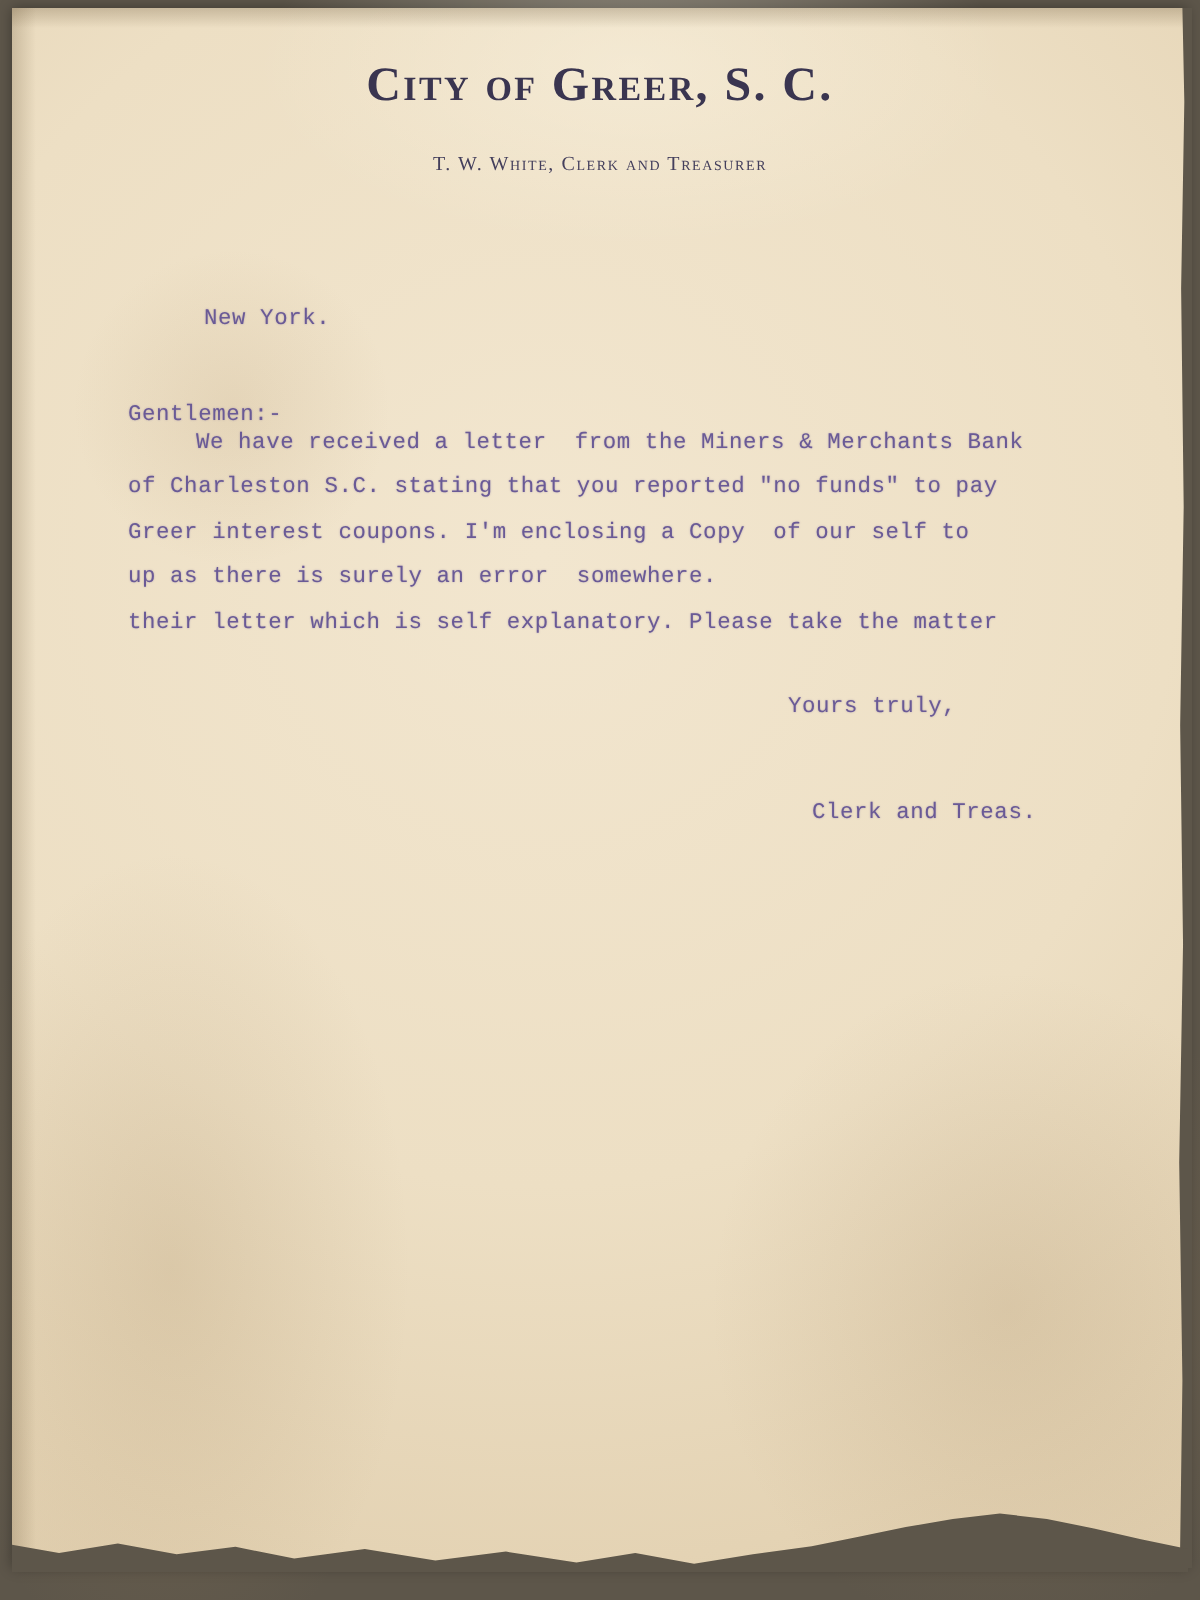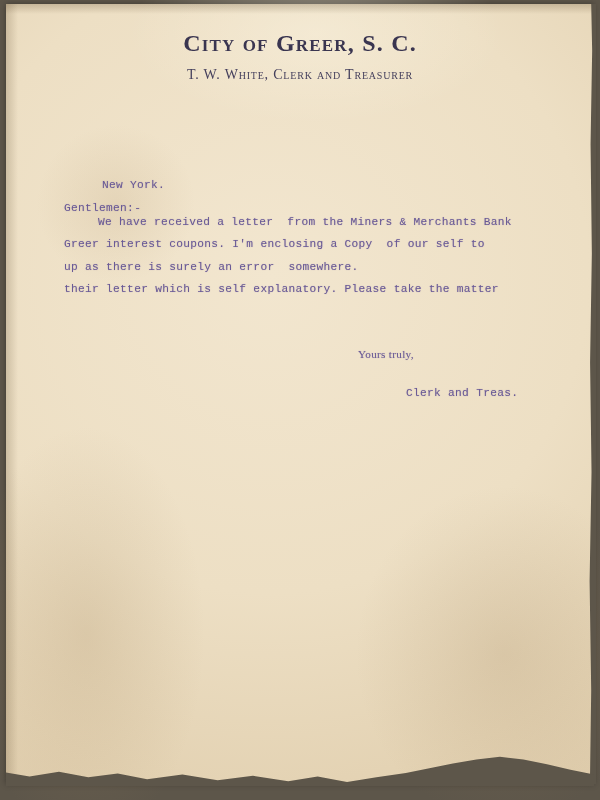--- a/index.html
+++ b/index.html
@@ -102,24 +102,24 @@
   }
   .letterhead .city {
     font-family: "Liberation Serif", serif;
     font-variant: small-caps;
     font-size: 24px;
     letter-spacing: 1.2px;
     color: #3a3550;
     font-weight: 600;
   }
   .letterhead .clerk {
-    margin-top: 10px;
+    margin-top: 20px;
     font-family: "Liberation Serif", serif;
     font-variant: small-caps;
-    font-size: 14px;
+    font-size: 10px;
     letter-spacing: 0.8px;
     color: #443f5c;
   }
 
   .typed {
     font-family: "Liberation Mono", monospace;
     color: #6a5a96;
     font-size: 11.2px;
     letter-spacing: 0.3px;
     text-shadow: 0 0 1px rgba(106,90,150,0.45);
@@ -132,47 +132,46 @@
     font-size: 11.6px;
     letter-spacing: 0.6px;
   }
 
   .addressee {
     position: absolute;
     top: 146px;
     left: 60px;
     line-height: 1.85;
   }
-  .addressee .line2 { margin-left: 36px; margin-top: 25px; }
+  .addressee .line2 { margin-left: 36px; }
 
   .salutation {
     position: absolute;
     top: 198px;
     left: 58px;
     text-align: right;
   }
 
   .body-block {
     position: absolute;
     top: 207px;
     left: 58px;
     width: 470px;
     line-height: 2.0;
   }
   .body-block .indent { display: inline-block; width: 34px; }
 
   .closing {
     position: absolute;
     top: 344px;
-    left: 352px;
-    font-family: Liberation Serif, serif;
+    left: 388px;
   }
   .signature {
     position: absolute;
-    top: 383px;
+    top: 397px;
     left: 400px;
   }
 
   
   .typed span.w { white-space: pre; }
 </style>
 </head>
 <body>
 
 <div class="scan">
@@ -193,20 +192,21 @@
 
 
       <div class="typed addressee">
         <div class="line2">New York.</div>
       </div>
 
       <div class="typed salutation">Gentlemen:-</div>
 
       <div class="typed body-block">
         <div><span class="indent"></span><span class="w">We have received a letter  from the Miners &amp; Merchants Bank</span></div>
+        <div><span class="w">of Charleston S.C. stating that you reported "no funds" to pay</span></div>
         <div><span class="w">Greer interest coupons. I'm enclosing a Copy  of our self to</span></div>
         <div><span class="w">up as there is surely an error  somewhere.</span></div>
         <div><span class="w">their letter which is self explanatory. Please take the matter</span></div>
       </div>
 
       <div class="typed closing">Yours truly,</div>
       <div class="typed signature">Clerk and Treas.</div>
 
     </div>
 

